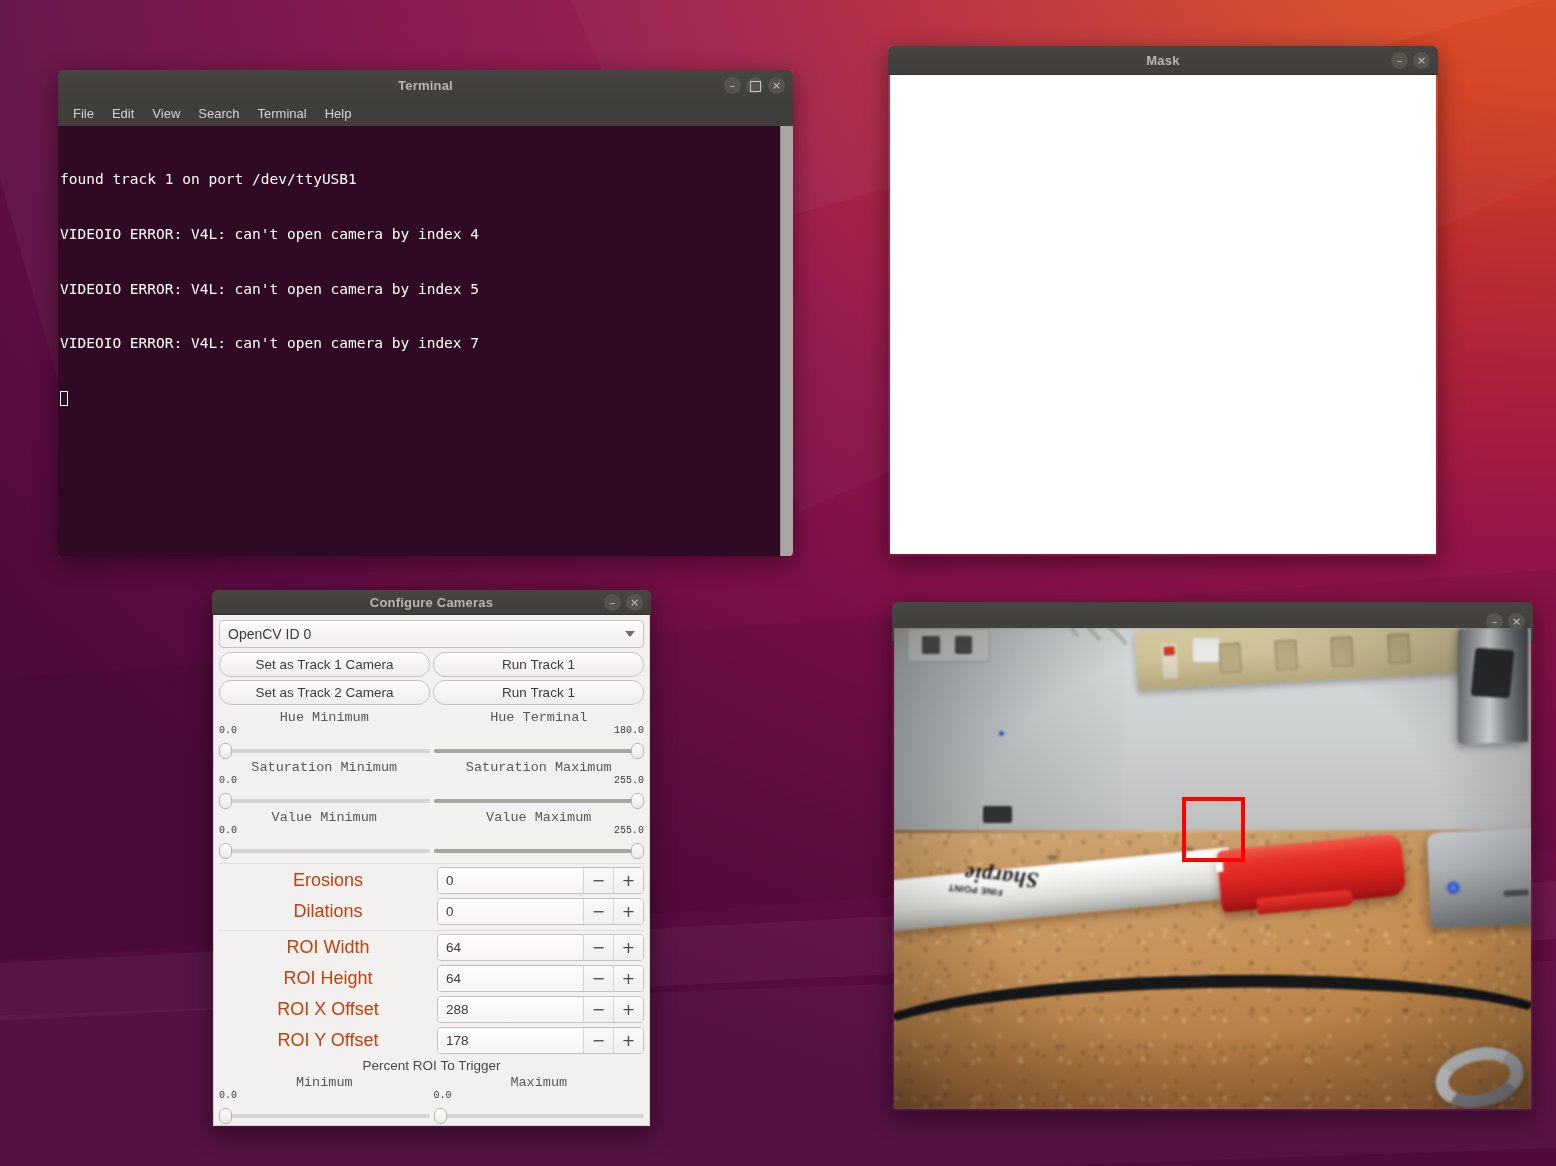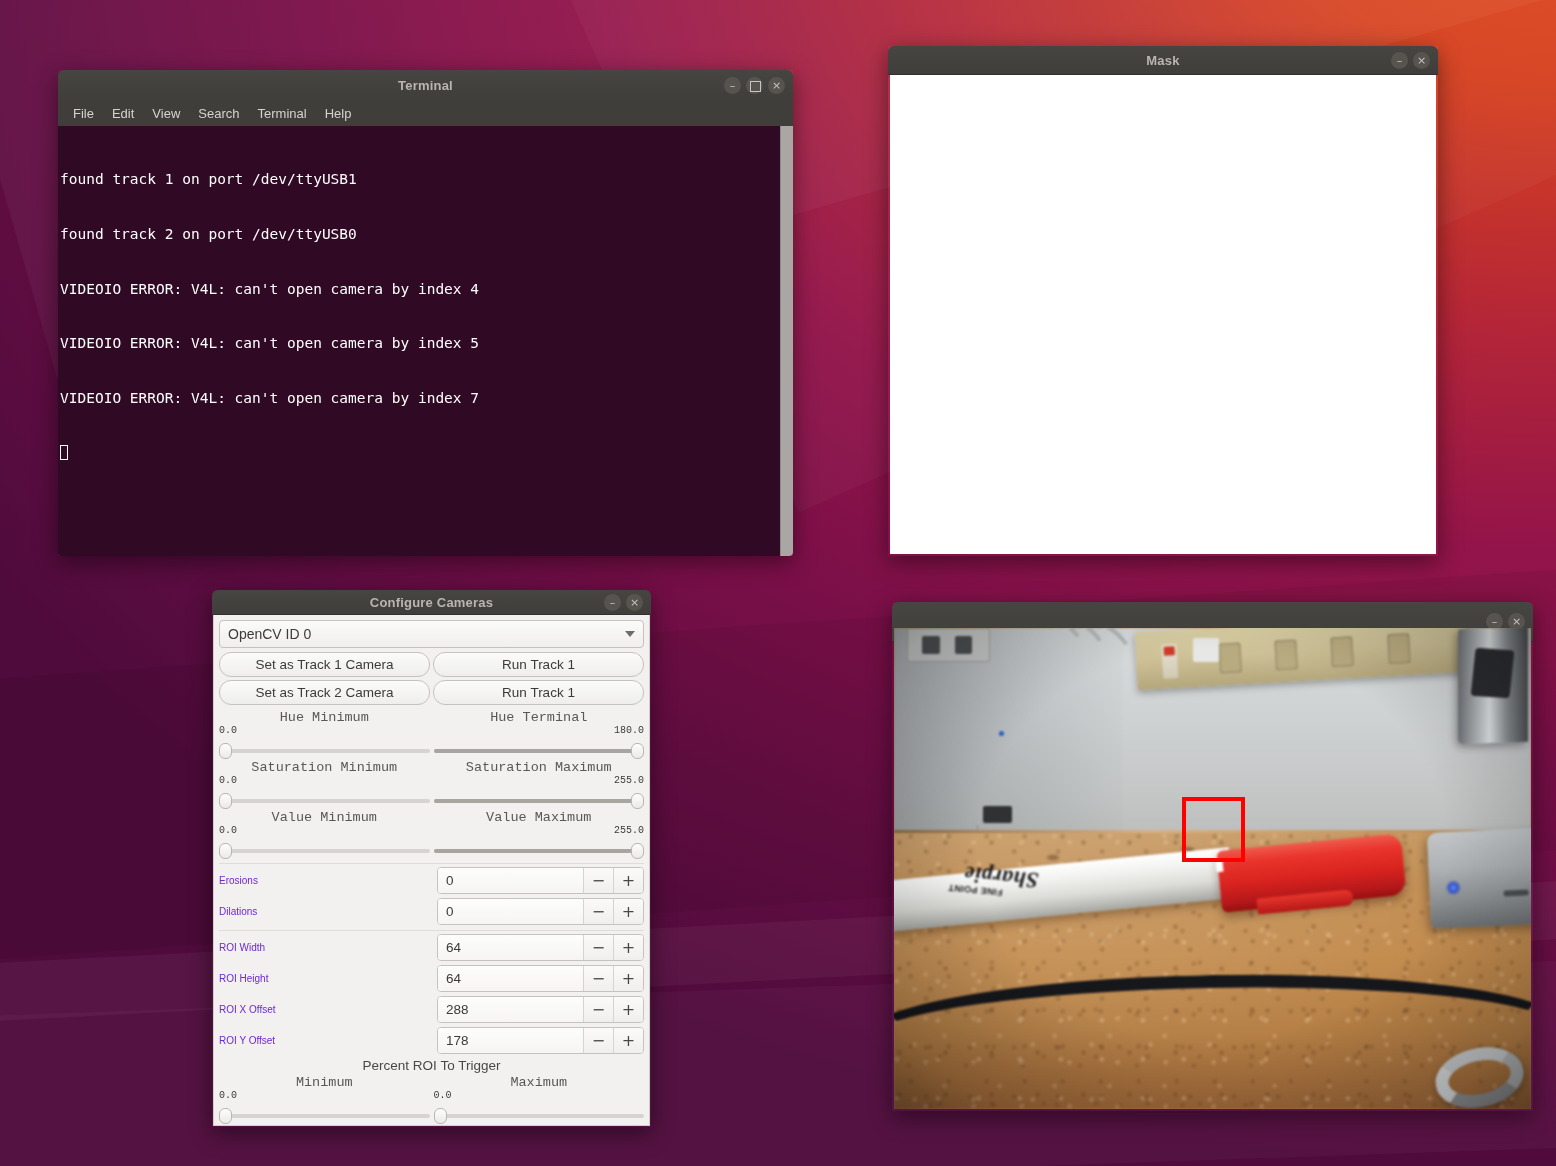--- a/index.html
+++ b/index.html
@@ -393,22 +393,22 @@
     background: linear-gradient(to bottom, #fdfdfc, #eceae7);
     border: 1px solid #b9b5b1;
     border-radius: 6px;
   }
   .sep { height: 1px; background: #dfdcd9; margin: 5px 0 3px 0; }
   .spin-row {
     display: flex; align-items: center;
     margin-bottom: 4px;
   }
   .spin-label {
-    flex: 0 0 218px; 
-    font-size: 10px; color: #6d28d9;
+    flex: 0 0 218px; text-align: center;
+    font-size: 18px; color: #c2410c;
   }
   .spinner {
     flex: 1; display: flex; height: 27px;
     border: 1px solid #c6c2be; border-radius: 4px;
     overflow: hidden; background: #fff;
   }
   .spin-value {
     flex: 1; display: flex; align-items: center;
     padding-left: 8px;
     background: linear-gradient(to bottom,#fdfdfc,#f6f5f3);
@@ -452,21 +452,20 @@
     <span class="menuitem">File</span>
     <span class="menuitem">Edit</span>
     <span class="menuitem">View</span>
     <span class="menuitem">Search</span>
     <span class="menuitem">Terminal</span>
     <span class="menuitem">Help</span>
   </div>
   <div class="term-body">
     <div class="term-text">
       <div>found track 1 on port /dev/ttyUSB1</div>
-      <div>found track 2 on port /dev/ttyUSB0</div>
       <div>VIDEOIO ERROR: V4L: can't open camera by index 4</div>
       <div>VIDEOIO ERROR: V4L: can't open camera by index 5</div>
       <div>VIDEOIO ERROR: V4L: can't open camera by index 7</div>
       <div><span class="term-cursor"></span></div>
     </div>
     <div class="term-scroll"></div>
   </div>
 </div>
 
 <div class="window" id="mask-window">

